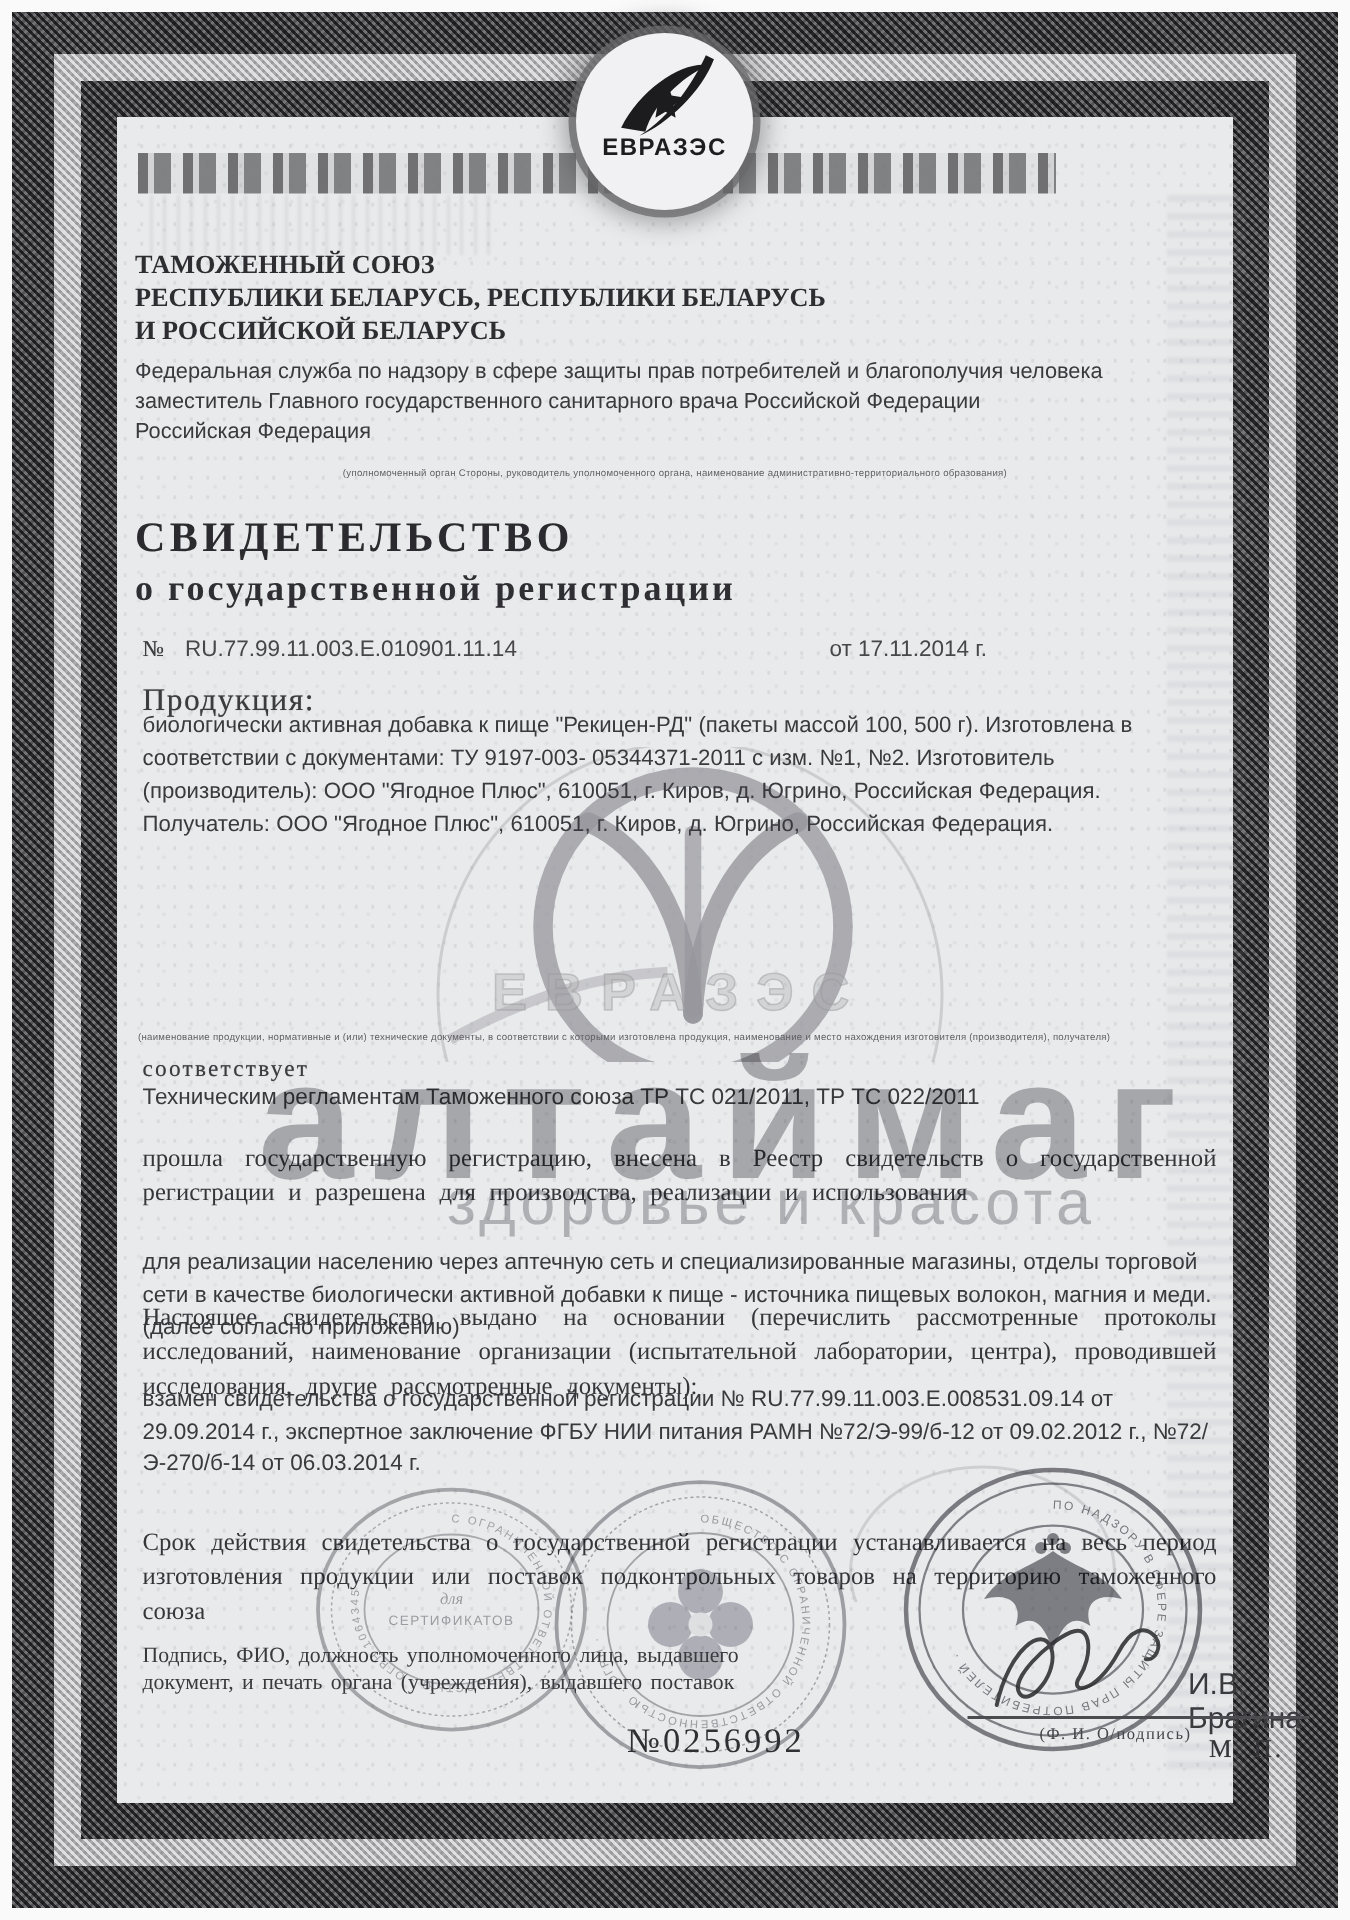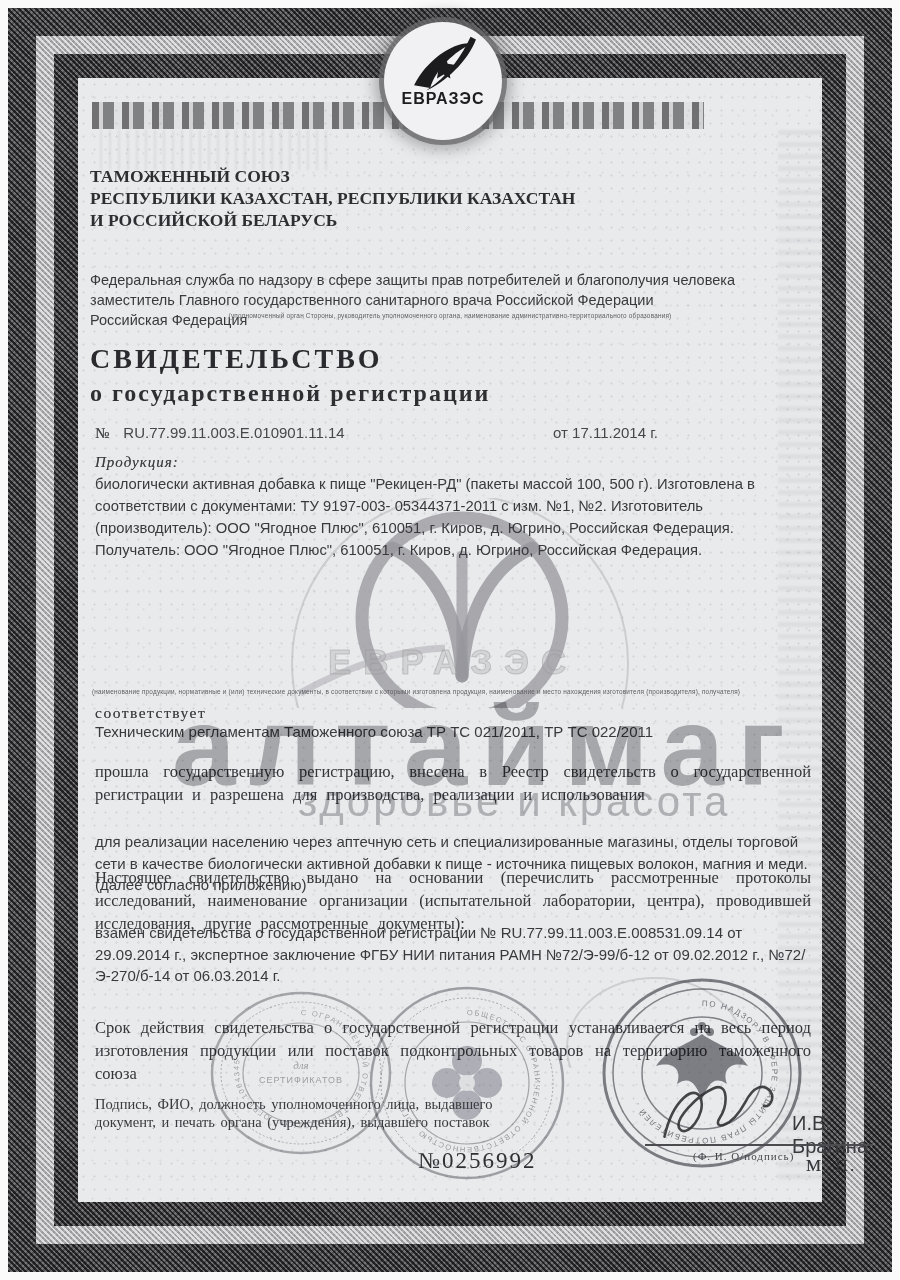--- a/index.html
+++ b/index.html
@@ -42,28 +42,28 @@
     background:#f1f1f3;box-shadow:0 0 0 5px rgba(105,105,108,.75), 0 0 14px 10px rgba(60,60,62,.35);
     display:flex;flex-direction:column;align-items:center;justify-content:flex-start;}
   .logo svg{margin-top:10px;}
   .logo-label{font-family:"Liberation Sans",sans-serif;font-weight:bold;font-size:16px;letter-spacing:1px;color:#1d1d1f;margin-top:-4px;}
 
   
   .abs{position:absolute;}
   .ink{color:#3c3c40;text-shadow:0 0 .5px rgba(60,60,64,.6);}
   .center{text-align:left;}
   .hdr{left:90px;width:720px;top:166px;font-weight:bold;font-size:17.5px;line-height:21px;color:#2e2e32;}
-  .sub{left:90px;width:720px;top:236px;font-family:"Liberation Sans",sans-serif;font-size:14.5px;line-height:20px;color:#3a3a3e;margin-top:32px;}
+  .sub{left:90px;width:720px;top:236px;font-family:"Liberation Sans",sans-serif;font-size:14.5px;line-height:20px;color:#3a3a3e;}
   .tiny{font-family:"Liberation Sans",sans-serif;font-size:6.4px;color:#606064;letter-spacing:.2px;}
   .title-main{left:90px;width:720px;top:343px;font-weight:bold;font-size:28px;letter-spacing:3px;color:#2b2b2f;}
   .title-sub{left:90px;width:720px;top:380px;font-weight:bold;font-size:24px;letter-spacing:2px;color:#2f2f33;}
   .numrow{left:95px;top:424px;width:716px;font-family:"Liberation Sans",sans-serif;font-size:15px;color:#47474b;}
   .numrow .no{font-family:"Liberation Serif",serif;margin-right:14px;}
   .numrow .date{position:absolute;left:458px;top:0;}
-  .prod-label{left:95px;top:454px;font-size:15px;letter-spacing:1px;font-style:italic;}
+  .prod-label{left:95px;top:454px;font-size:21px;letter-spacing:1px;}
   .prod-body{left:95px;top:473px;width:706px;font-family:"Liberation Sans",sans-serif;font-size:14.8px;line-height:22px;color:#3a3a3e;}
   .note1{left:100px;top:312px;width:700px;text-align:center;}
   .note2{left:92px;top:688px;width:718px;}
   .conf1{left:95px;top:704px;font-size:15.5px;letter-spacing:1.5px;}
   .conf2{left:95px;top:723px;width:716px;font-family:"Liberation Sans",sans-serif;font-size:15px;color:#3a3a3e;}
   .para-serif{left:95px;width:716px;font-size:16.5px;line-height:23px;text-align:justify;word-spacing:5px;color:#35353a;}
   .para-sans{left:95px;width:716px;font-family:"Liberation Sans",sans-serif;font-size:15px;line-height:21.5px;color:#3a3a3e;}
   .p1{top:760px;} .p2{top:831px;} .p3{top:866px;} .p4{top:922px;} .p5{top:1016px;}
   .caption{left:95px;top:1096px;width:402px;font-size:14.5px;line-height:17.5px;word-spacing:2px;color:#3a3a3e;}
   .sig-name{left:792px;top:1112px;font-family:"Liberation Sans",sans-serif;font-size:20px;color:#3a3a3e;}
@@ -116,21 +116,21 @@
   <div class="logo">
     <svg width="74" height="62" viewBox="0 0 110 90">
       <path d="M12,78 C32,38 74,12 98,16 C72,28 44,54 36,82 Z" fill="#1c1c1e"></path>
       <path d="M96,6 C84,32 62,66 30,86 C58,74 92,42 104,10 Z" fill="#1c1c1e"></path>
       <path d="M50,44 l8,-10 4,12 12,2 -10,8 2,12 -10,-6 -10,6 2,-12 -9,-7 Z" fill="#1c1c1e"></path>
     </svg>
     <div class="logo-label">ЕВРАЗЭС</div>
   </div>
 
   <div class="abs hdr center" style="top:166px;left:90px;width:720px;">ТАМОЖЕННЫЙ СОЮЗ</div>
-  <div class="abs hdr center" style="top:188px;left:90px;width:720px;">РЕСПУБЛИКИ КАЗАХСТАН, РЕСПУБЛИКИ КАЗАХСТАН</div>
+  <div class="abs hdr center" style="top:188px;left:90px;width:720px;">РЕСПУБЛИКИ БЕЛАРУСЬ, РЕСПУБЛИКИ БЕЛАРУСЬ</div>
   <div class="abs hdr center" style="top:210px;left:90px;width:720px;">И РОССИЙСКОЙ БЕЛАРУСЬ</div>
   <div class="abs sub center" style="top:238px;left:90px;width:720px;">Федеральная служба по надзору в сфере защиты прав потребителей и благополучия человека</div>
   <div class="abs sub center" style="top:258px;left:90px;width:720px;">заместитель Главного государственного санитарного врача Российской Федерации</div>
   <div class="abs sub center" style="top:278px;left:90px;width:720px;">Российская Федерация</div>
   <div class="abs tiny note1">(уполномоченный орган Стороны, руководитель уполномоченного органа, наименование административно-территориального образования)</div>
 
   <div class="abs title-main center">СВИДЕТЕЛЬСТВО</div>
   <div class="abs title-sub center">о государственной регистрации</div>
 
   <div class="abs numrow">

